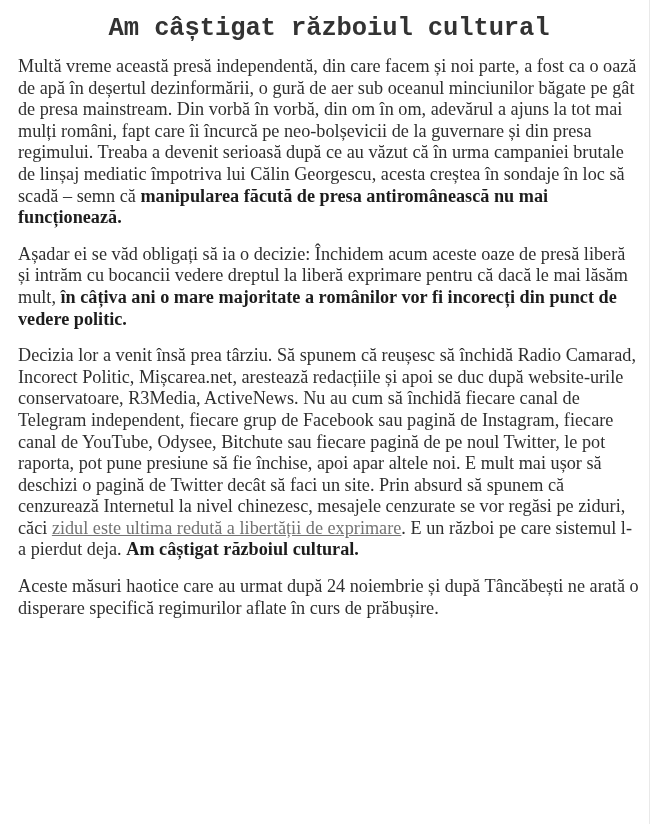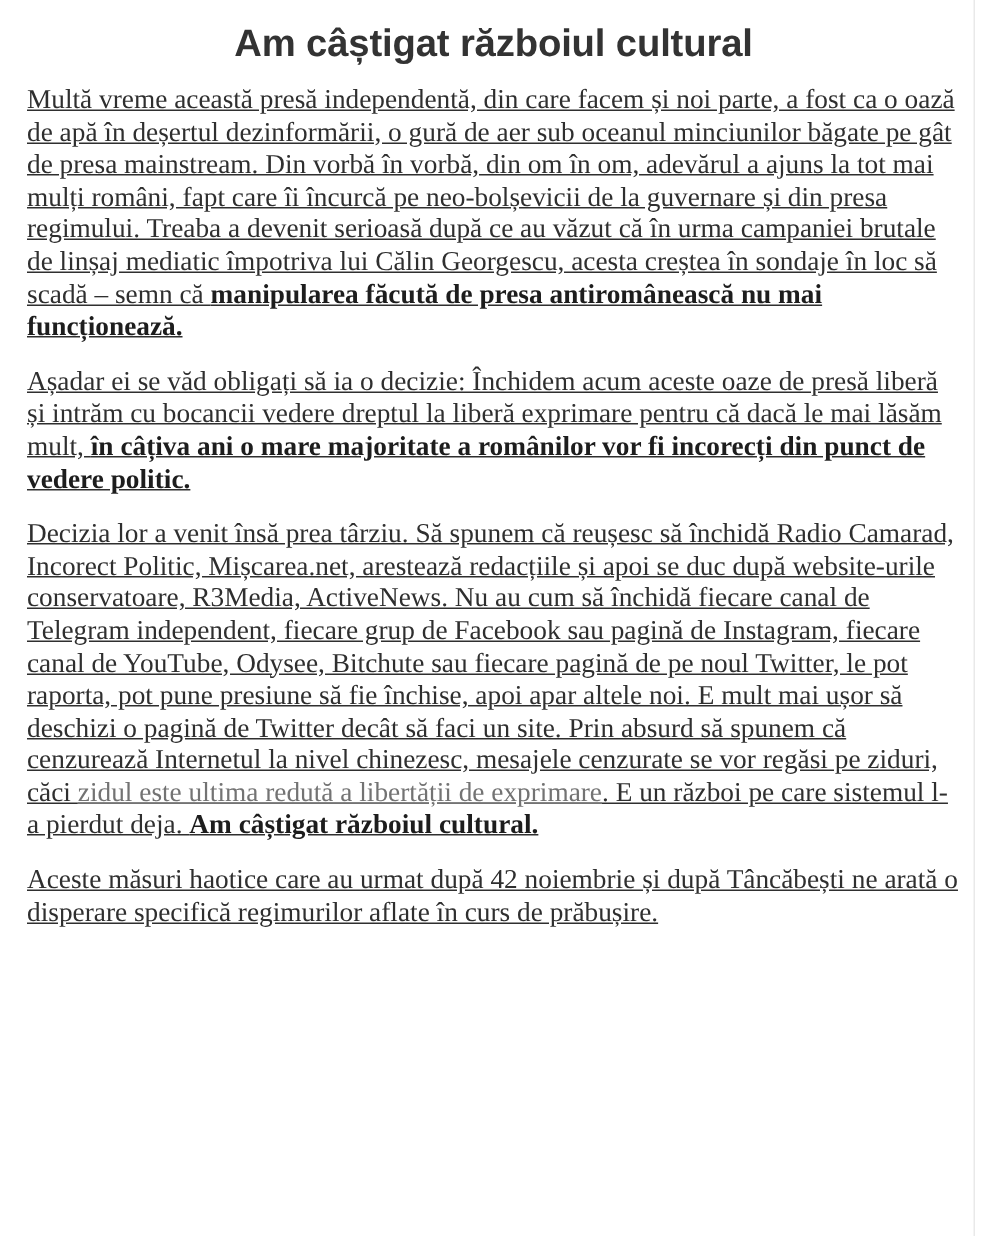--- a/index.html
+++ b/index.html
@@ -32,21 +32,21 @@
     height: 824px;
     background: #e9e9e9;
   }
 
   .article {
     box-sizing: border-box;
     padding: 0 24px 0 18px;
   }
 
   .article-title {
-    font-family: Liberation Sans, sans-serif;
+    font-family: Liberation Mono, monospace;
     font-weight: bold;
     font-size: 25.5px;
     line-height: 30px;
     color: #333333;
     text-align: center;
     margin: 0;
     padding-top: 14px;
     letter-spacing: -0.1px;
   }
 
@@ -54,21 +54,20 @@
     margin-top: 12px;
   }
 
   .para {
     margin: 0 0 15px 0;
     font-size: 18.2px;
     line-height: 21.6px;
     color: #2f2f2f;
     text-align: left;
     letter-spacing: 0.01px;
-    text-decoration: underline;
   }
   .para:last-child {
     margin-bottom: 0;
   }
 
   .para b,
   .para strong {
     font-weight: bold;
     color: #1d1d1d;
   }
@@ -85,17 +84,17 @@
 
 <div class="page">
   <article class="article">
 
     <h1 class="article-title">Am câștigat războiul cultural</h1>
 
     <div class="article-body">
       <p class="para"><span>Multă vreme această presă independentă, din care facem și noi parte, a fost ca o oază de apă în deșertul dezinformării, o gură de aer sub oceanul minciunilor băgate pe gât de presa mainstream. Din vorbă în vorbă, din om în om, adevărul a ajuns la tot mai mulți români, fapt care îi încurcă pe neo-bolșevicii de la guvernare și din presa regimului. Treaba a devenit serioasă după ce au văzut că în urma campaniei brutale de linșaj mediatic împotriva lui Călin Georgescu, acesta creștea în sondaje în loc să scadă – semn că </span><strong>manipularea făcută de presa antiromânească nu mai funcționează.</strong></p>
       <p class="para"><span>Așadar ei se văd obligați să ia o decizie: Închidem acum aceste oaze de presă liberă și intrăm cu bocancii vedere dreptul la liberă exprimare pentru că dacă le mai lăsăm mult, </span><strong>în câțiva ani o mare majoritate a românilor vor fi incorecți din punct de vedere politic.</strong></p>
       <p class="para"><span>Decizia lor a venit însă prea târziu. Să spunem că reușesc să închidă Radio Camarad, Incorect Politic, Mișcarea.net, arestează redacțiile și apoi se duc după website-urile conservatoare, R3Media, ActiveNews. Nu au cum să închidă fiecare canal de Telegram independent, fiecare grup de Facebook sau pagină de Instagram, fiecare canal de YouTube, Odysee, Bitchute sau fiecare pagină de pe noul Twitter, le pot raporta, pot pune presiune să fie închise, apoi apar altele noi. E mult mai ușor să deschizi o pagină de Twitter decât să faci un site. Prin absurd să spunem că cenzurează Internetul la nivel chinezesc, mesajele cenzurate se vor regăsi pe ziduri, căci </span><a class="inline-link">zidul este ultima redută a libertății de exprimare</a><span>. E un război pe care sistemul l-a pierdut deja. </span><strong>Am câștigat războiul cultural.</strong></p>
-      <p class="para"><span>Aceste măsuri haotice care au urmat după 42 noiembrie și după Tâncăbești ne arată o disperare specifică regimurilor aflate în curs de prăbușire.</span></p>
+      <p class="para"><span>Aceste măsuri haotice care au urmat după 24 noiembrie și după Tâncăbești ne arată o disperare specifică regimurilor aflate în curs de prăbușire.</span></p>
     </div>
 
   </article>
 </div>
 
 </body></html>

